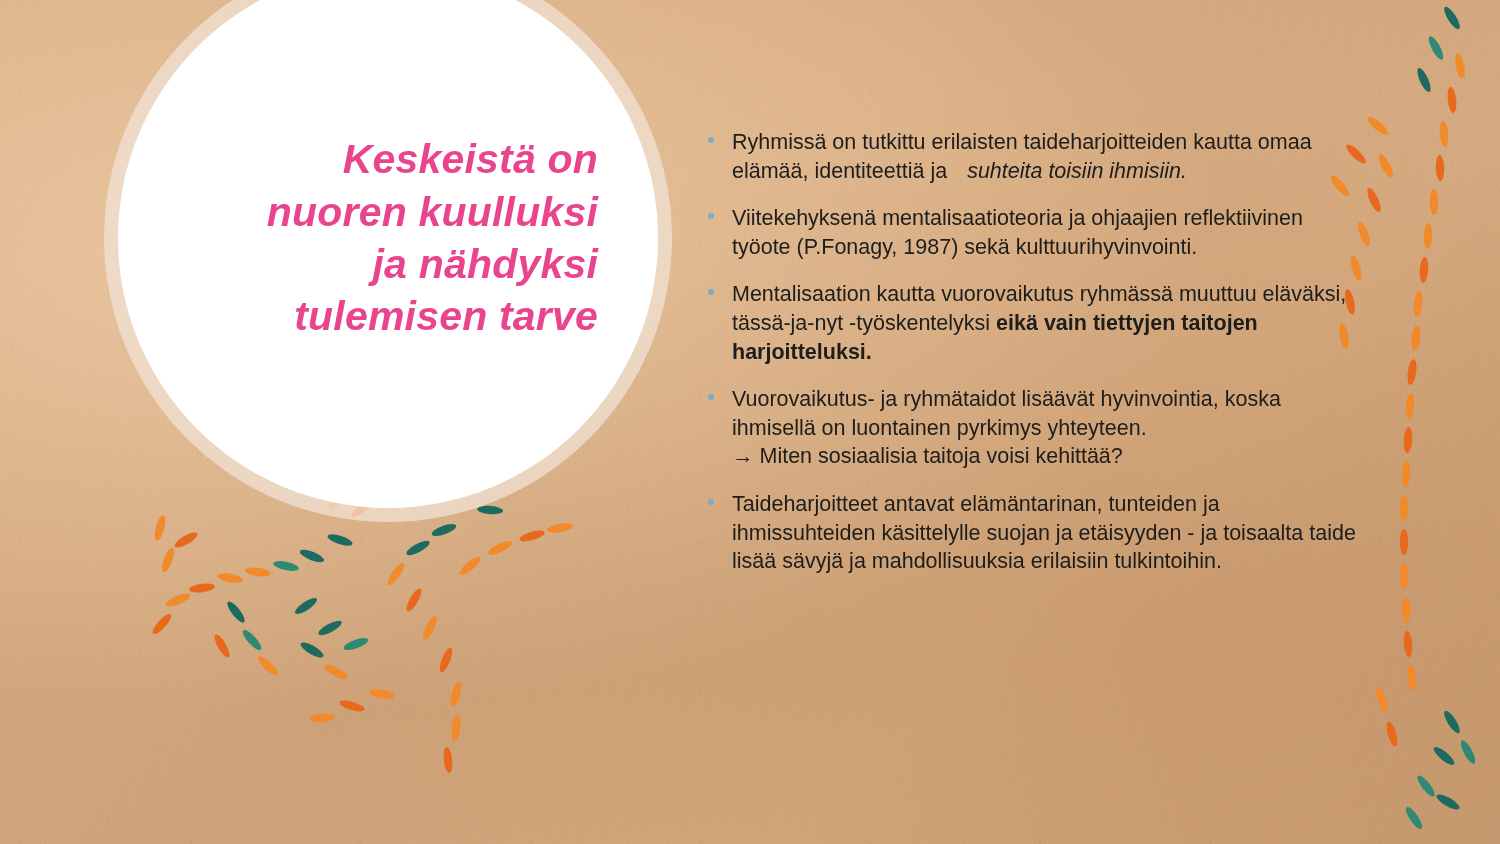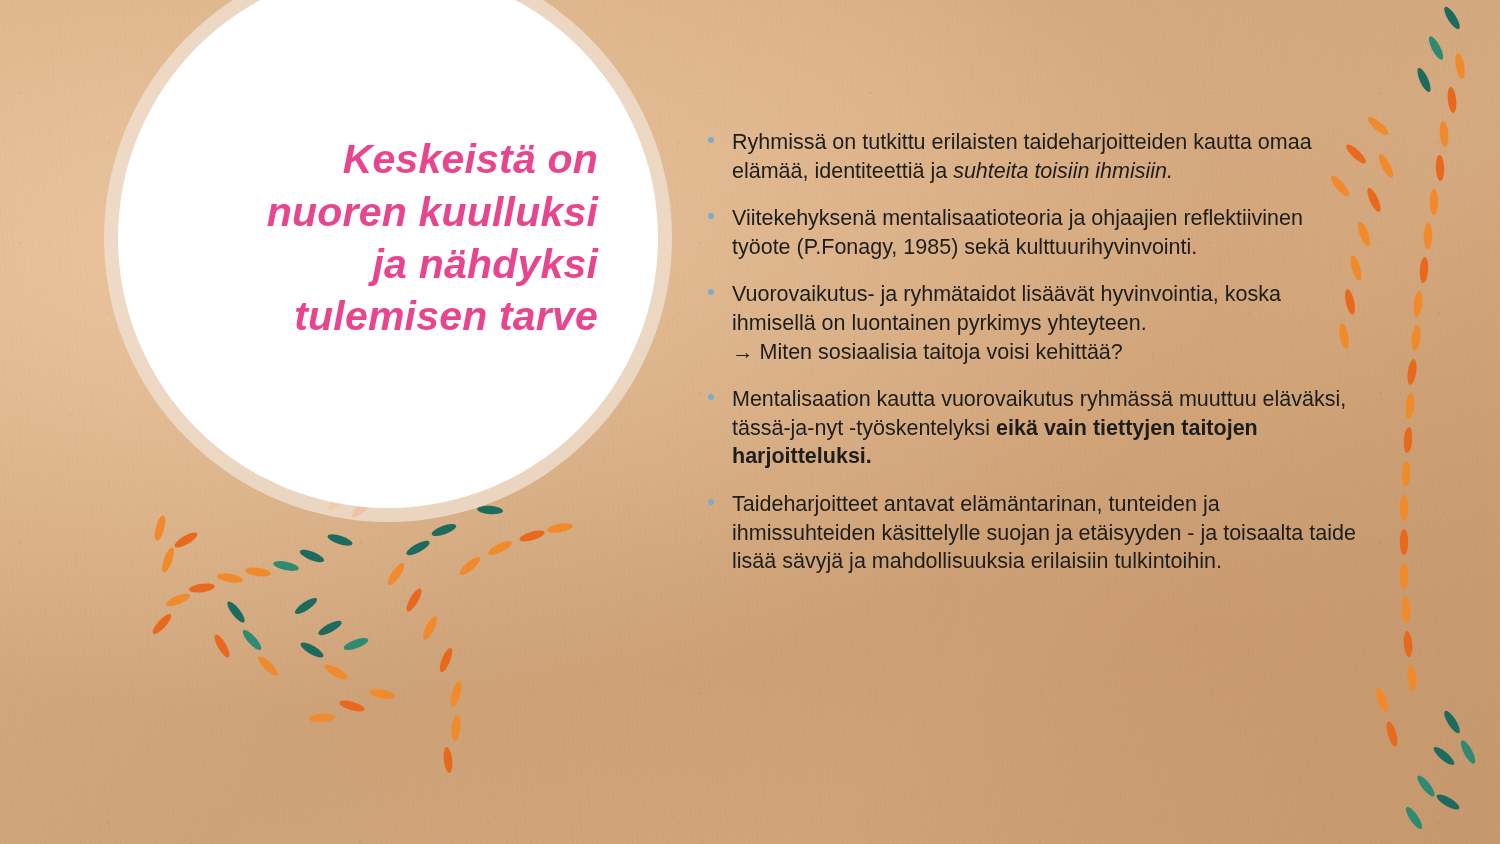--- a/index.html
+++ b/index.html
@@ -99,21 +99,21 @@
   ul.bullets > li:last-child { margin-bottom: 12px; }
   ul.bullets > li .dot {
     position: absolute;
     left: 8px;
     top: 9px;
     width: 6px;
     height: 6px;
     border-radius: 50%;
     background: #7fa9c9;
   }
-  .it { font-style: italic; }
+  .it { font-style: italic; margin-left: 14px; }
   .bd { font-weight: 700; }
   .sub-line { display: block; }
 
   
   .leaves { position: absolute; inset: 0; pointer-events: none; }
 </style>
 </head>
 <body>
 
 <div class="slide">
@@ -226,19 +226,19 @@
   <div class="title-circle">
     <div class="title-text">Keskeistä on
 nuoren kuulluksi
 ja nähdyksi
 tulemisen tarve</div>
   </div>
 
   <div class="content">
     <ul class="bullets" id="bullet-list">
         <li><span class="dot" style="background: rgb(127, 169, 201);"></span><span>Ryhmissä on tutkittu erilaisten taideharjoitteiden kautta omaa elämää, identiteettiä ja </span><span class="it">suhteita toisiin ihmisiin.</span></li>
-        <li><span class="dot" style="background: rgb(127, 169, 201);"></span><span>Viitekehyksenä mentalisaatioteoria ja ohjaajien reflektiivinen työote (P.Fonagy, 1985) sekä kulttuurihyvinvointi.</span></li>
+        <li><span class="dot" style="background: rgb(127, 169, 201);"></span><span>Viitekehyksenä mentalisaatioteoria ja ohjaajien reflektiivinen työote (P.Fonagy, 1987) sekä kulttuurihyvinvointi.</span></li>
+        <li><span class="dot" style="background: rgb(127, 169, 201);"></span><span>Mentalisaation kautta vuorovaikutus ryhmässä muuttuu eläväksi, tässä-ja-nyt -työskentelyksi </span><span class="bd">eikä vain tiettyjen taitojen harjoitteluksi.</span></li>
         <li><span class="dot" style="background: rgb(127, 169, 201);"></span><span>Vuorovaikutus- ja ryhmätaidot lisäävät hyvinvointia, koska ihmisellä on luontainen pyrkimys yhteyteen.</span><span class="sub-line">→ Miten sosiaalisia taitoja voisi kehittää?</span></li>
-        <li><span class="dot" style="background: rgb(127, 169, 201);"></span><span>Mentalisaation kautta vuorovaikutus ryhmässä muuttuu eläväksi, tässä-ja-nyt -työskentelyksi </span><span class="bd">eikä vain tiettyjen taitojen harjoitteluksi.</span></li>
         <li><span class="dot" style="background: rgb(127, 169, 201);"></span><span>Taideharjoitteet antavat elämäntarinan, tunteiden ja ihmissuhteiden käsittelylle suojan ja etäisyyden - ja toisaalta taide lisää sävyjä ja mahdollisuuksia erilaisiin tulkintoihin.</span></li>
       </ul>
   </div>
 </div>
 
 </body></html>

